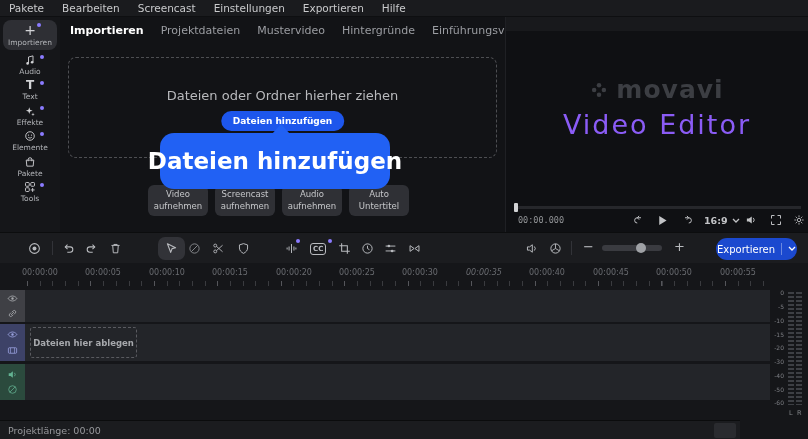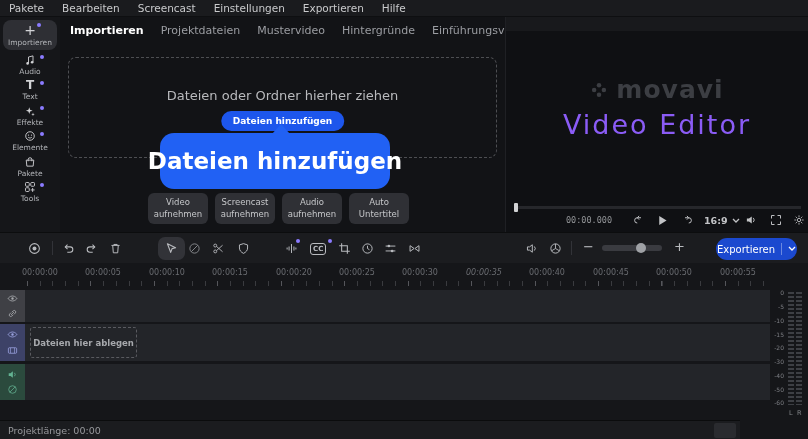--- a/index.html
+++ b/index.html
@@ -22,36 +22,36 @@
 
   
   .content { position:absolute; top:17px; left:60px; width:445px; height:215px; background:#121316; }
   .tabs { display:flex; gap:17px; align-items:center; height:27px; padding-left:10px; }
   .tabs span { font-size:11px; color:#9b9da2; cursor:default; }
   .tabs span.active { color:#fff; font-weight:bold; }
   .dropzone { position:absolute; left:8px; top:40px; width:429px; height:101px; border:1px dashed #4d4e52; border-radius:8px; }
   .drop-hint { position:absolute; top:30px; width:100%; text-align:center; font-size:13px; color:#b9babd; }
   .add-files-btn { position:absolute; top:53px; left:50%; transform:translateX(-50%); background:#1d56ec; color:#fff; font-size:9px; font-weight:bold; padding:5px 12px; border-radius:13px; border:none; white-space:nowrap; font-family:inherit; }
   .rec-row { position:absolute; left:88px; top:168px; display:flex; gap:7px; z-index:1; }
-  .rec-btn { width:60px; height:31px; background:#2f3035; border:none; border-radius:6px; color:#c6c7ca; font-size:8.5px; line-height:1.3; padding:2px 1px; font-family:inherit;margin-top:8px; }
+  .rec-btn { width:60px; height:31px; background:#2f3035; border:none; border-radius:6px; color:#c6c7ca; font-size:8.5px; line-height:1.3; padding:2px 1px; font-family:inherit; }
   .big-tooltip { position:absolute; left:100px; top:116px; width:230px; height:56px; background:#2161f4; border-radius:14px; display:flex; align-items:center; justify-content:center; z-index:2; }
   .big-tooltip::before { content:""; position:absolute; top:-9px; left:112px; border-left:9px solid transparent; border-right:9px solid transparent; border-bottom:10px solid #2161f4; }
   .big-tooltip .txt { color:#fff; font-size:23px; font-weight:bold; white-space:nowrap; }
 
   
   .preview { position:absolute; top:17px; left:505px; width:303px; height:215px; background:#0f1013; border-left:1px solid #1f2024; }
   .preview-topbar { height:14px; background:#18191c; }
   .watermark { position:absolute; top:58px; left:0; width:100%; text-align:center; }
   .brand-line { display:flex; align-items:center; justify-content:center; gap:8px; color:#3c3e43; }
   .brand-line .brand { font-size:25px; font-weight:bold; letter-spacing:1px; }
   .product { margin-top:5px; font-size:27px; color:#8b5cf6; letter-spacing:2px; }
   .seekbar { position:absolute; left:8px; top:189px; width:287px; height:3px; background:#26272b; }
   .seek-handle { position:absolute; left:0; top:-3px; width:4px; height:9px; background:#d2d3d5; border-radius:1px; }
   .pv-controls { position:absolute; bottom:0; left:0; width:100%; height:24px; }
-  .pv-controls .time { position:absolute; left:12px; top:7px; font-family:"DejaVu Sans Mono","Liberation Mono",monospace; font-size:8.5px; color:#939598;margin-left:48px; }
+  .pv-controls .time { position:absolute; left:12px; top:7px; font-family:"DejaVu Sans Mono","Liberation Mono",monospace; font-size:8.5px; color:#939598; }
   .pv-ic { position:absolute; top:6px; color:#c2c3c6; }
   .aspect { position:absolute; top:7px; font-size:9.5px; font-weight:bold; color:#c2c3c6; display:flex; gap:4px; align-items:center; }
 
   
   .toolbar { position:absolute; top:232px; left:0; width:808px; height:31px; background:#1b1c1f; border-top:1px solid #0c0d0e; }
   .tb-ic { position:absolute; top:9px; color:#b9bbbf; }
   .tb-ic.dim { color:#85878b; }
   .tb-pill { position:absolute; left:158px; top:4px; width:27px; height:23px; background:#323338; border-radius:7px; }
   .tb-dot { position:absolute; width:4px; height:4px; border-radius:50%; background:#8b7bff; top:6px; }
   .tb-sep { position:absolute; top:8px; width:1px; height:14px; background:#323338; }

